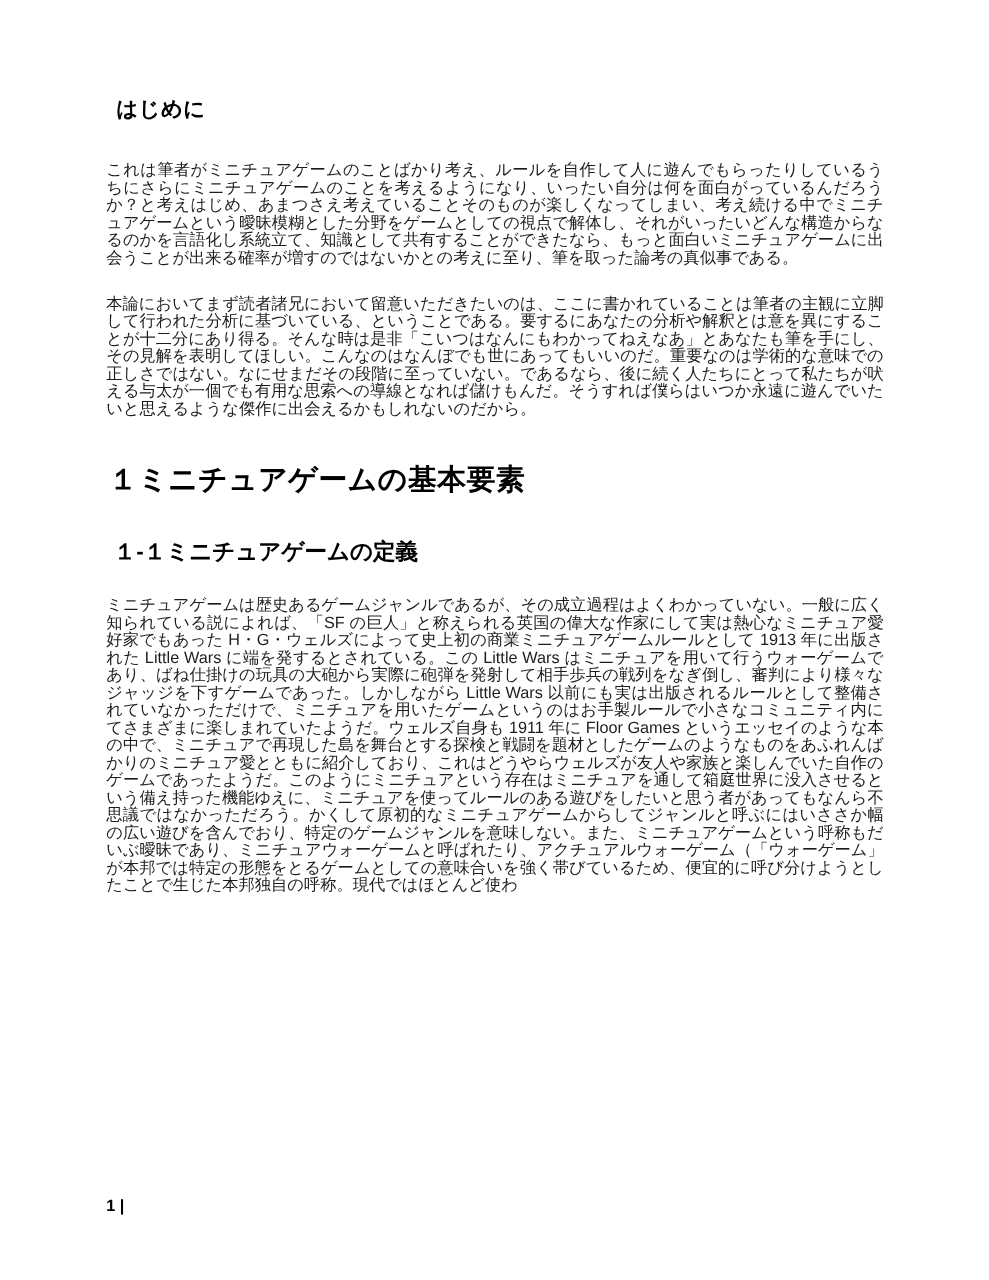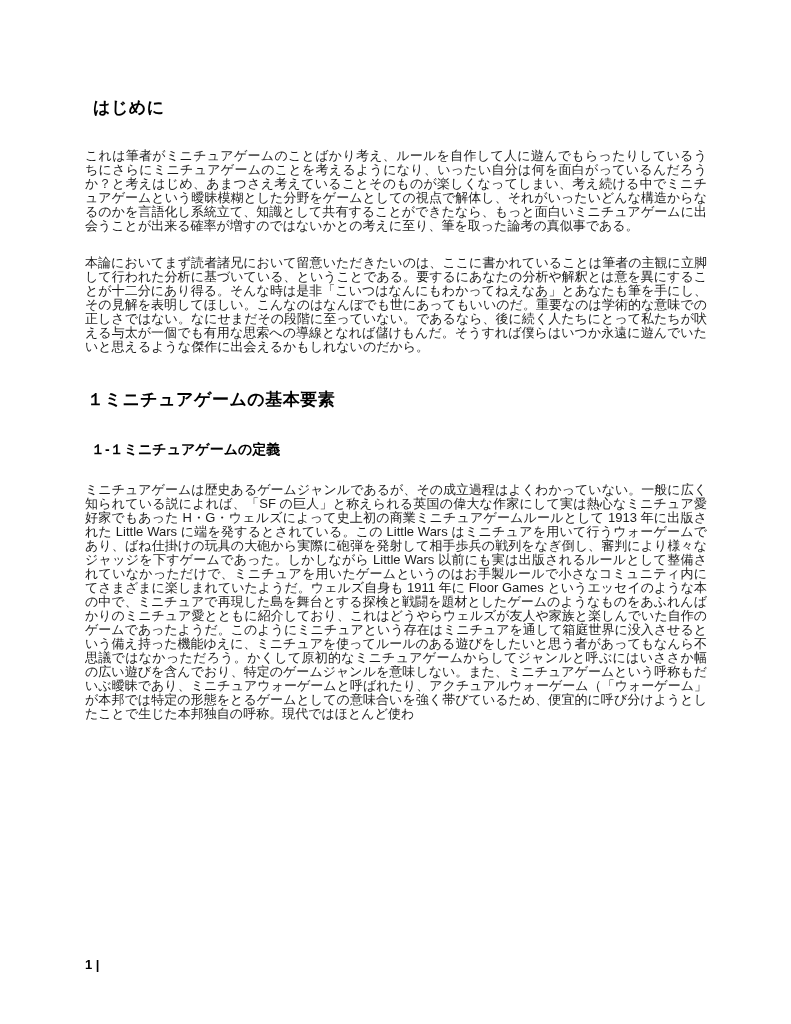--- a/index.html
+++ b/index.html
@@ -9,45 +9,45 @@
     height: 1024px;
     position: relative;
     font-family: "Liberation Sans", "DejaVu Sans", sans-serif;
     color: #1a1a1a;
     overflow: hidden;
   }
   .page {
     position: absolute;
     inset: 0;
     background: #ffffff;
-    padding: 96px 84px 0 85px;
+    padding: 76px 84px 0 85px;
   }
   .doc-title {
     font-size: 17px;
     font-weight: bold;
     color: #000000;
     margin: 0 0 30px 8px;
     letter-spacing: 0.5px;
   }
   .para {
     font-size: 13px;
     line-height: 14px;
     text-align: justify;
     margin-bottom: 23px;
     color: #1c1c1c;
   }
   .sec-heading {
-    font-size: 17px;
+    font-size: 23px;
     font-weight: bold;
     color: #000000;
     margin: 34px 0 30px 2px;
     letter-spacing: 0.5px;
   }
   .sub-heading {
-    font-size: 14px;
+    font-size: 18px;
     font-weight: bold;
     color: #000000;
     margin: 0 0 24px 6px;
   }
   .page-footer {
     position: absolute;
     left: 85px;
     bottom: 52px;
     font-size: 13px;
     font-weight: bold;

